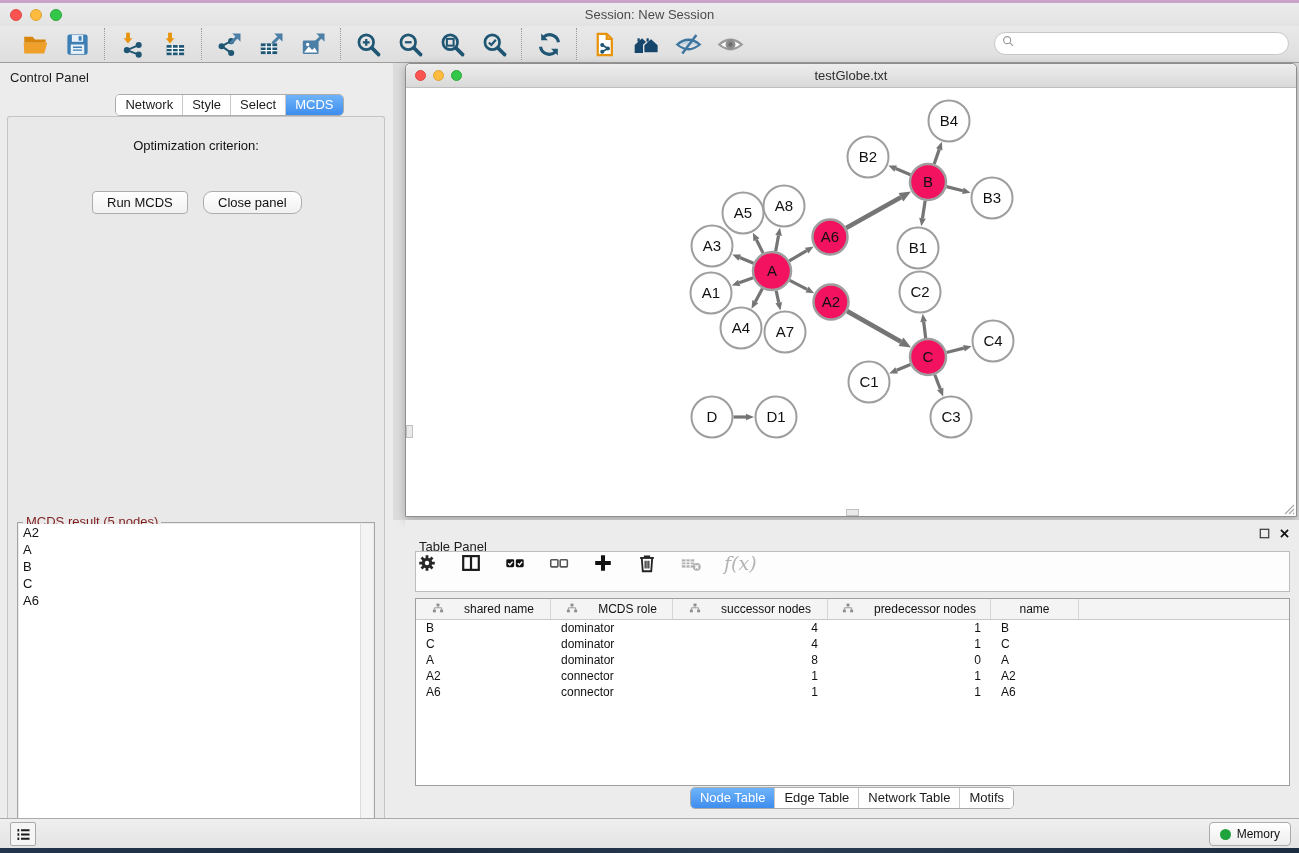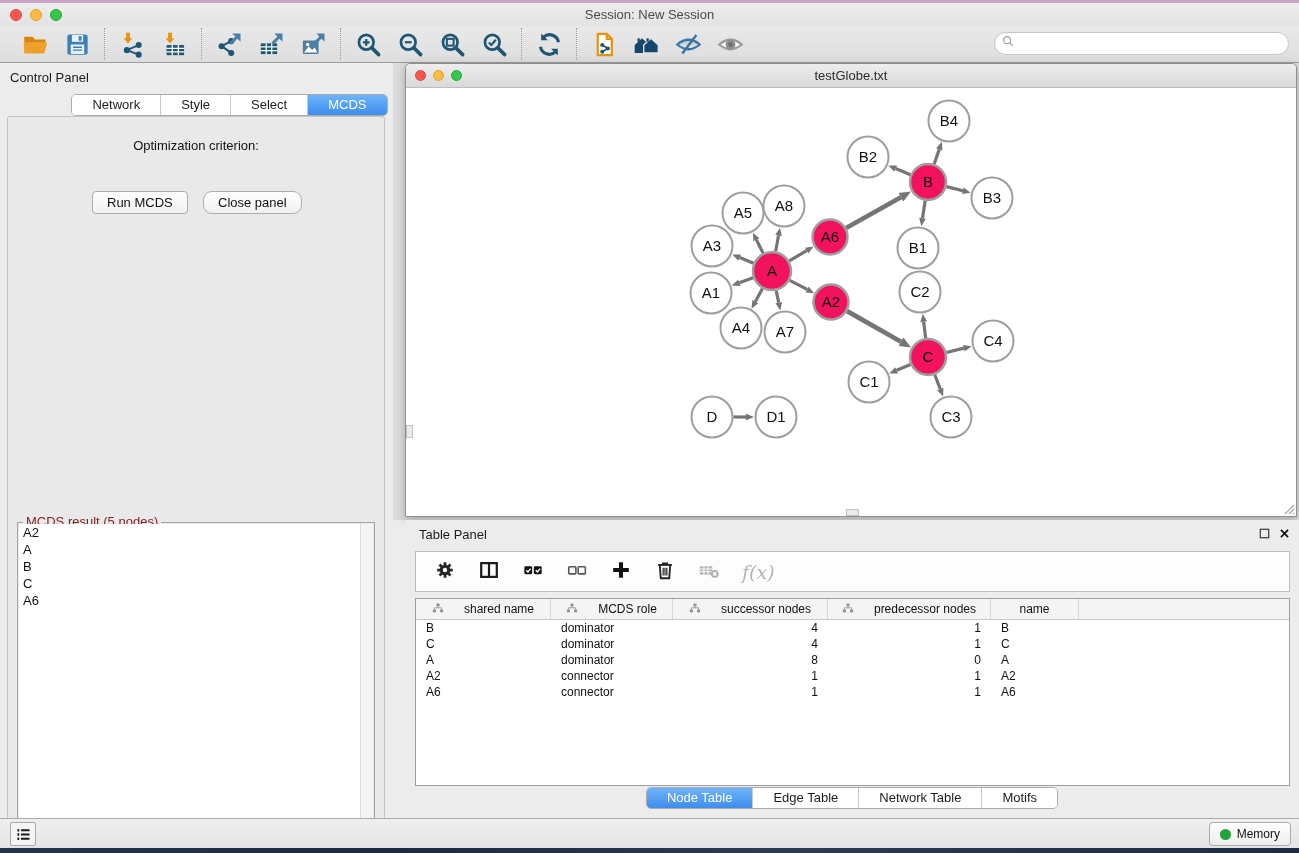--- a/index.html
+++ b/index.html
@@ -33,21 +33,21 @@
 
   
   .control-panel { position:absolute; left:0; top:63px; width:460px; height:755px;
     background:#ECECEC; border-right:1px solid #ABABAB; }
   .panel-head { position:relative; height:26px; }
   .panel-title { position:absolute; left:10px; top:7px; font-size:13px; color:#1c1c1c; }
   .panel-icons { position:absolute; right:8px; top:6px; display:flex; gap:7px; }
   .panel-icons svg { width:13px; height:13px; }
   .seg-tabs { display:inline-flex; border:1px solid #ABABAB; border-radius:5px;
     background:#fff; overflow:hidden; }
-  .seg-tab { padding:2px 20px 3px; font-size:13px; color:#1c1c1c; border-left:1px solid #C9C9C9;
+  .seg-tab { padding:2px 9px 3px; font-size:13px; color:#1c1c1c; border-left:1px solid #C9C9C9;
     background:#fff; white-space:nowrap; }
   .seg-tab:first-child { border-left:none; }
   .seg-tab.active { background:linear-gradient(#6FB4F9,#3E8DEE); color:#fff; }
   .cp-tabs-row { position:absolute; left:0; top:31px; width:100%; text-align:center; }
   .cp-content { position:absolute; left:7px; top:53px; width:378px; height:757px;
     background:#E9E9E9; border:1px solid #C4C4C4; border-radius:3px 3px 0 0; border-bottom:none;}
   .opt-label { position:absolute; left:0; top:21px; width:100%; text-align:center;
     font-size:13px; color:#111; }
   .dropdown { position:absolute; left:35px; top:41px; width:310px; height:24px;
     background:#fff; border:1px solid #B2B2B2; border-radius:4px; }
@@ -85,21 +85,21 @@
     background:#E9E9E9; border:1px solid #C2C2C2; }
   .nub-bottom { position:absolute; left:440px; bottom:0; width:13px; height:7px;
     background:#E9E9E9; border:1px solid #C2C2C2; }
   .resize-grip { position:absolute; right:1px; bottom:1px; width:14px; height:14px; }
 
   
   .table-panel { position:absolute; left:405px; top:520px; width:894px; height:298px; background:#ECECEC; }
   .tp-head { position:relative; height:26px; }
   .tp-toolbar { position:absolute; left:10px; top:31px; width:875px; height:41px;
     background:#FDFDFD; border:1px solid #BDBDBD;
-    display:flex; align-items:center; gap:22px; padding-left:18px; }
+    display:flex; align-items:flex-start; gap:22px; }
   .tp-toolbar svg { width:22px; height:22px; }
   .fx-label { font-family:"DejaVu Serif", serif; font-style:italic; font-size:19px; color:#B3B3B3; }
   .tp-table { position:absolute; left:10px; top:78px; width:875px; height:188px;
     background:#fff; border:1px solid #9E9E9E; overflow:hidden; }
   .tp-header { display:flex; height:21px; background:#F4F4F4; border-bottom:1px solid #C9C9C9; }
   .th { display:flex; align-items:center; justify-content:center; gap:20px;
     font-size:12px; color:#111; border-right:1px solid #D6D6D6; }
   .th svg { width:12px; height:12px; }
   .tp-row { display:flex; height:16px; }
   .td { font-size:12px; color:#111; padding-top:1px; white-space:nowrap; }
@@ -468,21 +468,21 @@
       <div class="nub-left"></div>
       <div class="nub-bottom"></div>
       <svg class="resize-grip" viewBox="0 0 14 14">
         <path d="M13 4L4 13M13 8L8 13M13 12l-1 1" stroke="#A8A8A8" stroke-width="1.2" fill="none"></path>
       </svg>
     </div>
   </div>
 
   <div class="table-panel">
     <div class="tp-head">
-      <div class="panel-title" style="left:14px;">Table Panel</div>
+      <div class="panel-title" style="left:14px;margin-top:12px;">Table Panel</div>
       <div class="panel-icons">
         <span id="tp-float"><svg viewBox="0 0 20 20">
               <rect x="3.5" y="3.5" width="13" height="13" fill="none" stroke="#333" stroke-width="1.8"></rect>
             </svg></span>
         <span id="tp-close"><svg viewBox="0 0 20 20">
               <path d="M4.5 4.5l11 11M15.5 4.5l-11 11" stroke="#111" stroke-width="2.6"></path>
             </svg></span>
       </div>
     </div>
     <div class="tp-toolbar" id="tp-toolbar">

